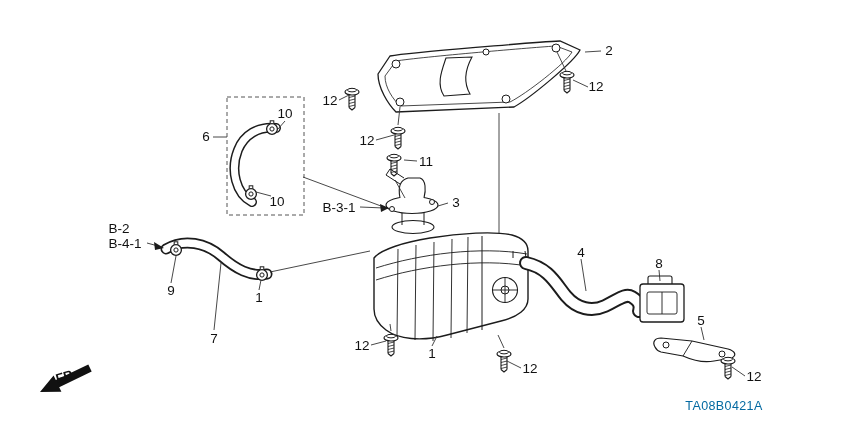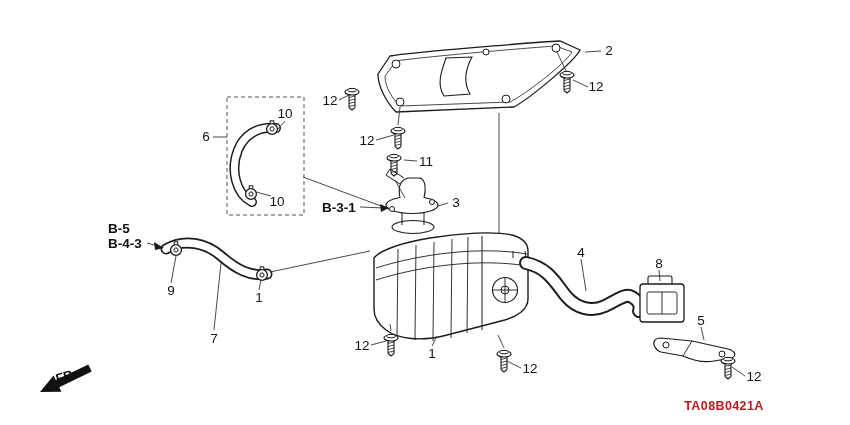--- a/index.html
+++ b/index.html
@@ -8,28 +8,28 @@
   .stage {
     position:relative; width:850px; height:425px;
     background:#ffffff; overflow:hidden;
   }
   .stage svg { position:absolute; left:0; top:0; }
   .callout {
     position:absolute; transform:translate(-50%,-50%);
     font-size:13.5px; line-height:1; color:#111;
     white-space:nowrap; user-select:none;
   }
-  .callout.bold { font-weight:bold; }
+  .callout.bold { font-weight:normal; }
   .fr-label {
     position:absolute; transform:translate(-50%,-50%) rotate(-16deg);
     font-size:13px; font-weight:bold; color:#111; white-space:nowrap;
   }
   .diagram-code {
     position:absolute; transform:translate(-50%,-50%);
-    font-size:12.5px; font-weight:bold; letter-spacing:.4px; color:#b91c1c;
+    font-size:12.5px; font-weight:normal; letter-spacing:.4px; color:#0369a1;
     white-space:nowrap;
   }
 </style>
 </head>
 <body>
 
 <div class="stage">
 
   <svg width="850" height="425" viewBox="0 0 850 425">
     <defs>
@@ -165,22 +165,22 @@
   <div class="callout" style="left:609px;top:51px">2</div>
   <div class="callout" style="left:330px;top:101px">12</div>
   <div class="callout" style="left:596px;top:87px">12</div>
   <div class="callout" style="left:367px;top:141px">12</div>
   <div class="callout" style="left:426px;top:162px">11</div>
   <div class="callout" style="left:206px;top:137px">6</div>
   <div class="callout" style="left:285px;top:114px">10</div>
   <div class="callout" style="left:277px;top:202px">10</div>
   <div class="callout bold" style="left:339px;top:208px">B-3-1</div>
   <div class="callout" style="left:456px;top:203px">3</div>
-  <div class="callout bold" style="left:119px;top:229px">B-5</div>
-  <div class="callout bold" style="left:125px;top:244px">B-4-3</div>
+  <div class="callout bold" style="left:119px;top:229px">B-2</div>
+  <div class="callout bold" style="left:125px;top:244px">B-4-1</div>
   <div class="callout" style="left:171px;top:291px">9</div>
   <div class="callout" style="left:214px;top:339px">7</div>
   <div class="callout" style="left:259px;top:298px">1</div>
   <div class="callout" style="left:432px;top:354px">1</div>
   <div class="callout" style="left:362px;top:346px">12</div>
   <div class="callout" style="left:530px;top:369px">12</div>
   <div class="callout" style="left:581px;top:253px">4</div>
   <div class="callout" style="left:659px;top:264px">8</div>
   <div class="callout" style="left:701px;top:321px">5</div>
   <div class="callout" style="left:754px;top:377px">12</div>

